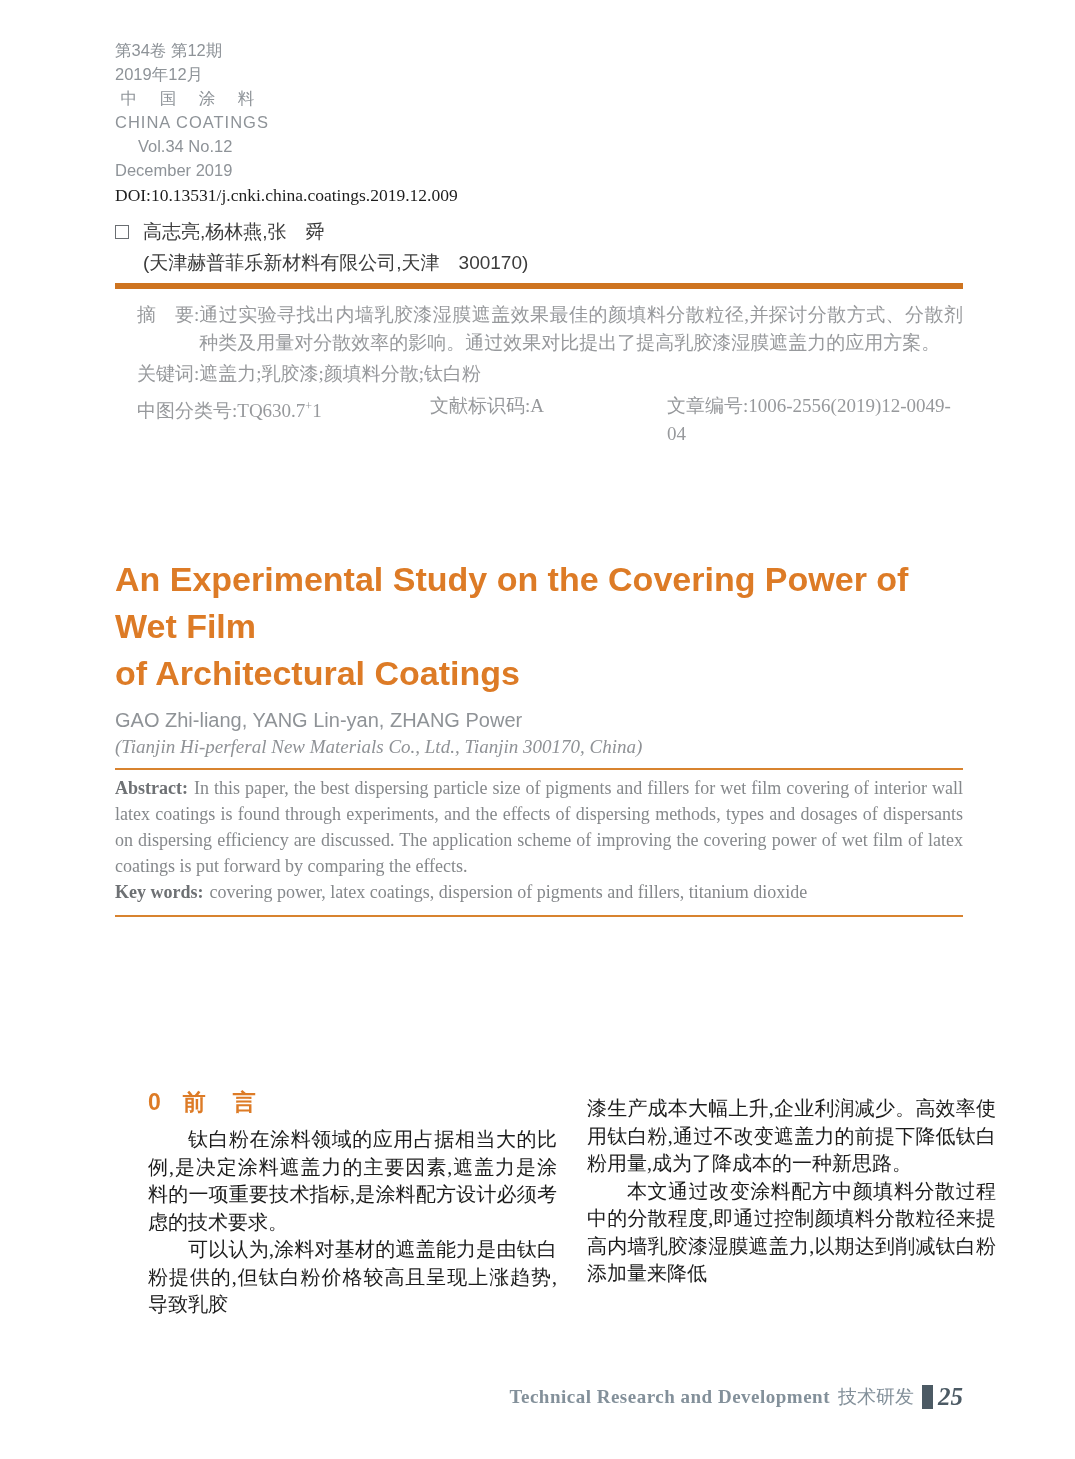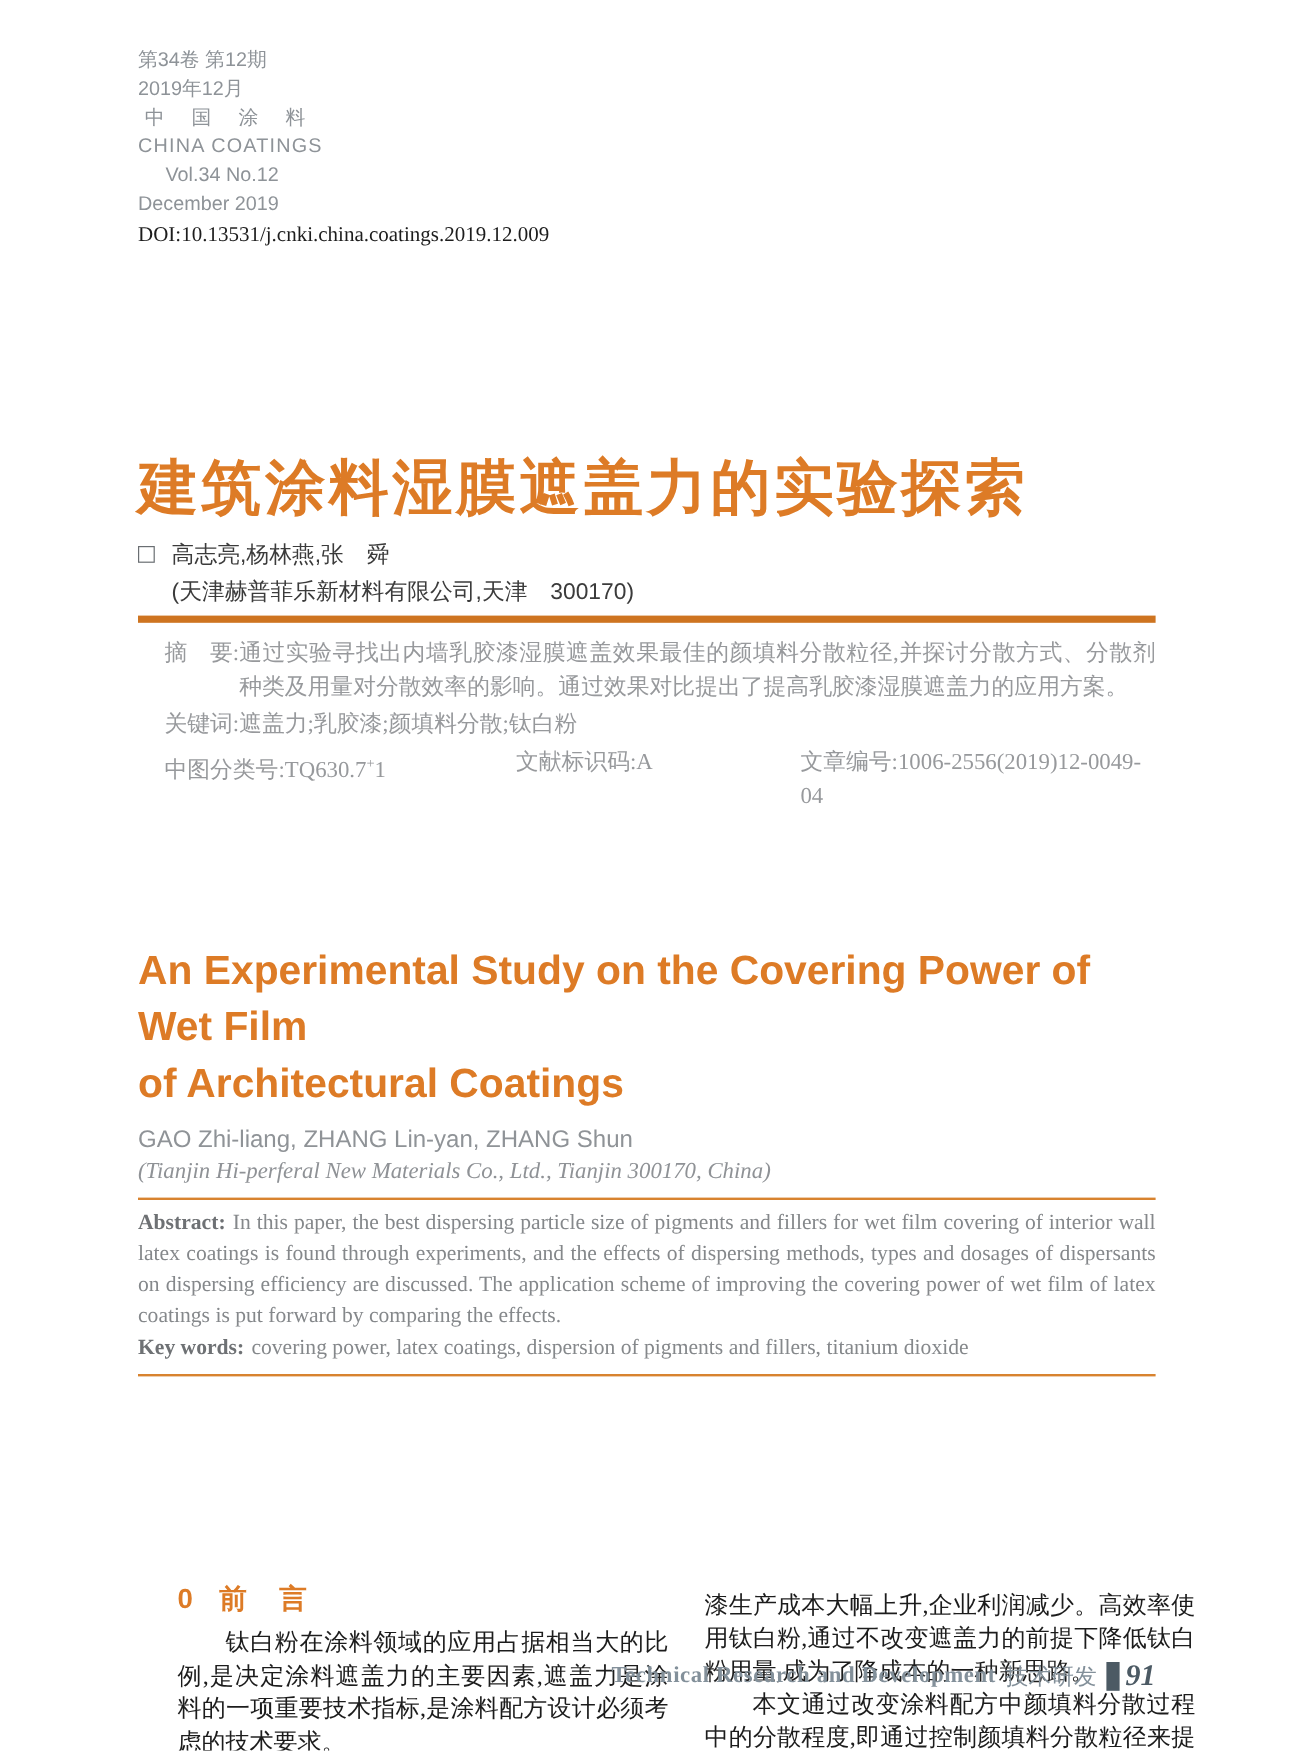--- a/index.html
+++ b/index.html
@@ -206,21 +206,20 @@
         <div class="journal-cn">中 国 涂 料</div>
         <div class="journal-en">CHINA COATINGS</div>
       </div>
       <div class="h-right">
         <div>Vol.34  No.12</div>
         <div>December 2019</div>
       </div>
     </div>
     <div class="doi">DOI:10.13531/j.cnki.china.coatings.2019.12.009</div>
 
-    <h1 class="title-cn">建筑涂料湿膜遮盖力的实验探索</h1>
     <div class="authors-row">
       <span class="author-square"></span>
       <span>高志亮,杨林燕,张　舜</span>
     </div>
     <div class="affiliation-cn">(天津赫普菲乐新材料有限公司,天津　300170)</div>
     <div class="orange-bar"></div>
 
     <div class="abstract-cn">
       <div class="abs-row">
         <span class="abs-label">摘　要:</span>
@@ -233,21 +232,21 @@
         <span class="meta-seg1"><span>中图分类号:</span><span>TQ630.7</span><sup>+</sup><span>1</span></span>
         <span class="meta-seg2"><span>文献标识码:</span><span>A</span></span>
         <span class="meta-seg3"><span>文章编号:</span><span>1006-2556(2019)12-0049-04</span></span>
       </div>
     </div>
 
     <div class="title-en">
       <div>An Experimental Study on the Covering Power of Wet Film</div>
       <div>of Architectural Coatings</div>
     </div>
-    <div class="authors-en">GAO Zhi-liang, ZHANG Lin-yan, ZHANG Shun</div>
+    <div class="authors-en">GAO Zhi-liang, YANG Lin-yan, ZHANG Power</div>
     <div class="affiliation-en">(Tianjin Hi-perferal New Materials Co., Ltd., Tianjin 300170, China)</div>
     <div class="thin-rule"></div>
     <div class="abstract-en">
       <p><span class="lbl">Abstract:</span><span>In this paper, the best dispersing particle size of pigments and fillers for wet film covering of interior wall latex coatings is found through experiments, and the effects of dispersing methods, types and dosages of dispersants on dispersing efficiency are discussed. The application scheme of improving the covering power of wet film of latex coatings is put forward by comparing the effects.</span></p>
       <p><span class="lbl">Key words:</span><span>covering power, latex coatings, dispersion of pigments and fillers, titanium dioxide</span></p>
     </div>
     <div class="thin-rule"></div>
 
     <div class="columns">
       <div class="col">
@@ -260,17 +259,17 @@
       <div class="col col-right">
         <p>漆生产成本大幅上升,企业利润减少。高效率使用钛白粉,通过不改变遮盖力的前提下降低钛白粉用量,成为了降成本的一种新思路。</p>
         <p class="indent">本文通过改变涂料配方中颜填料分散过程中的分散程度,即通过控制颜填料分散粒径来提高内墙乳胶漆湿膜遮盖力,以期达到削减钛白粉添加量来降低</p>
       </div>
     </div>
 
     <div class="footer">
       <span class="f-en">Technical Research and Development</span>
       <span class="f-cn">技术研发</span>
       <span class="footer-bar"></span>
-      <span class="f-page">91</span>
+      <span class="f-page">25</span>
     </div>
 
   </div>
 </div>
 
 </body></html>

